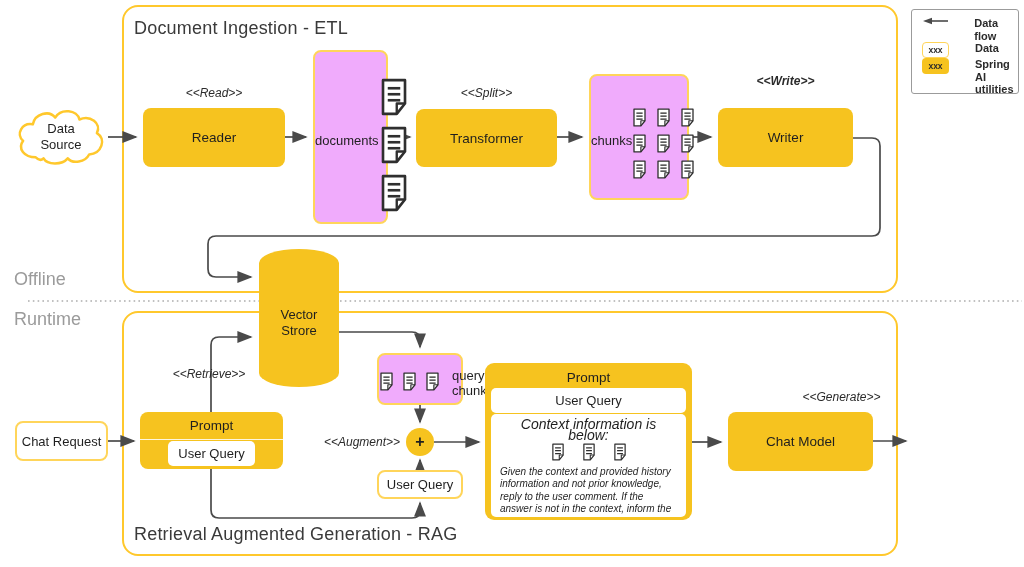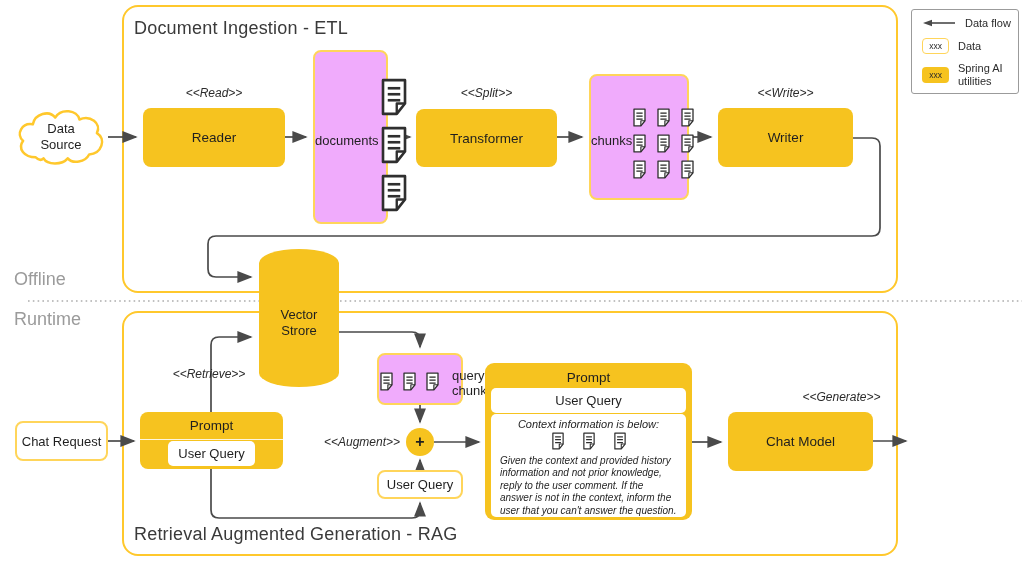--- a/index.html
+++ b/index.html
@@ -59,28 +59,28 @@
   .plus-circle{background:var(--yellow);border-radius:50%;display:flex;align-items:center;justify-content:center;
                font-size:16px;font-weight:bold;color:#1F1F1F;z-index:3;}
 
   
   .prompt-big{background:var(--yellow);border-radius:9px;z-index:3;}
   .prompt-big .hdr{height:24px;display:flex;align-items:flex-end;justify-content:center;font-size:13.5px;color:#1F1F1F;padding-bottom:2px;}
   .prompt-big .boxA{position:absolute;left:6px;top:25px;width:195px;height:25px;background:#fff;border-radius:5px;
                     display:flex;align-items:center;justify-content:center;font-size:13px;color:#1F1F1F;}
   .prompt-big .boxB{position:absolute;left:6px;top:51px;width:195px;height:103px;background:#fff;border-radius:5px;
                     padding:5px 9px 0 9px;overflow:hidden;}
-  .ctx-heading{font-style:italic;font-size:11px;line-height:11px;text-align:center;color:#1F1F1F;}
+  .ctx-heading{font-style:italic;font-size:14px;line-height:11px;text-align:center;color:#1F1F1F;}
   .ctx-icons{display:flex;justify-content:center;gap:17px;margin-top:2px;}
   .ctx-body{font-style:italic;font-size:10px;line-height:12.4px;margin-top:5px;color:#1F1F1F;}
 
   
   .legend{left:911px;top:9px;width:108px;height:85px;background:#fff;border:1.4px solid #9B9B9B;border-radius:3px;
           z-index:3;display:flex;flex-direction:column;justify-content:space-between;padding:7px 6px 6px 10px;}
-  .legend-row{display:flex;align-items:center;gap:9px;}
+  .legend-row{display:flex;align-items:flex-start;gap:26px;font-weight:bold;}
   .legend-label{font-size:11px;line-height:12.5px;color:#2B2B2B;}
   .legend-chip{width:27px;height:16px;border-radius:4px;display:flex;align-items:center;justify-content:center;
                font-size:8.5px;color:#2B2B2B;flex:0 0 auto;}
   .legend-chip.data{background:#fff;border:1.6px solid var(--yellow-light);}
   .legend-chip.spring{background:var(--yellow);}
 
   
   .overlay{position:absolute;left:0;top:0;width:1024px;height:567px;z-index:2;pointer-events:none;}
 </style>
 </head>
@@ -221,21 +221,21 @@
         <svg class="doc-icon" width="15" height="19">
             <use href="#doc-sym"></use>
           </svg>
         <svg class="doc-icon" width="15" height="19">
             <use href="#doc-sym"></use>
           </svg>
       </div>
     </div>
   </div>
 
-  <div class="abs stereo" style="left:718px;top:86px;width:135px;">&lt;&lt;Write&gt;&gt;</div>
+  <div class="abs stereo" style="left:718px;top:74px;width:135px;font-weight:bold;">&lt;&lt;Write&gt;&gt;</div>
   <div class="abs y-node" style="left:718px;top:108px;width:135px;height:59px;">Writer</div>
 
   <div class="abs cyl-wrap" style="left:259px;top:249px;width:80px;height:138px;">
     <svg width="80" height="138" viewBox="0 0 80 138">
       <path d="M0 14 A40 14 0 0 1 80 14 L80 124 A40 14 0 0 1 0 124 Z" fill="#F6C31F"></path>
     </svg>
     <div class="cyl-text">
       <div>Vector</div>
       <div>Strore</div>
     </div>

